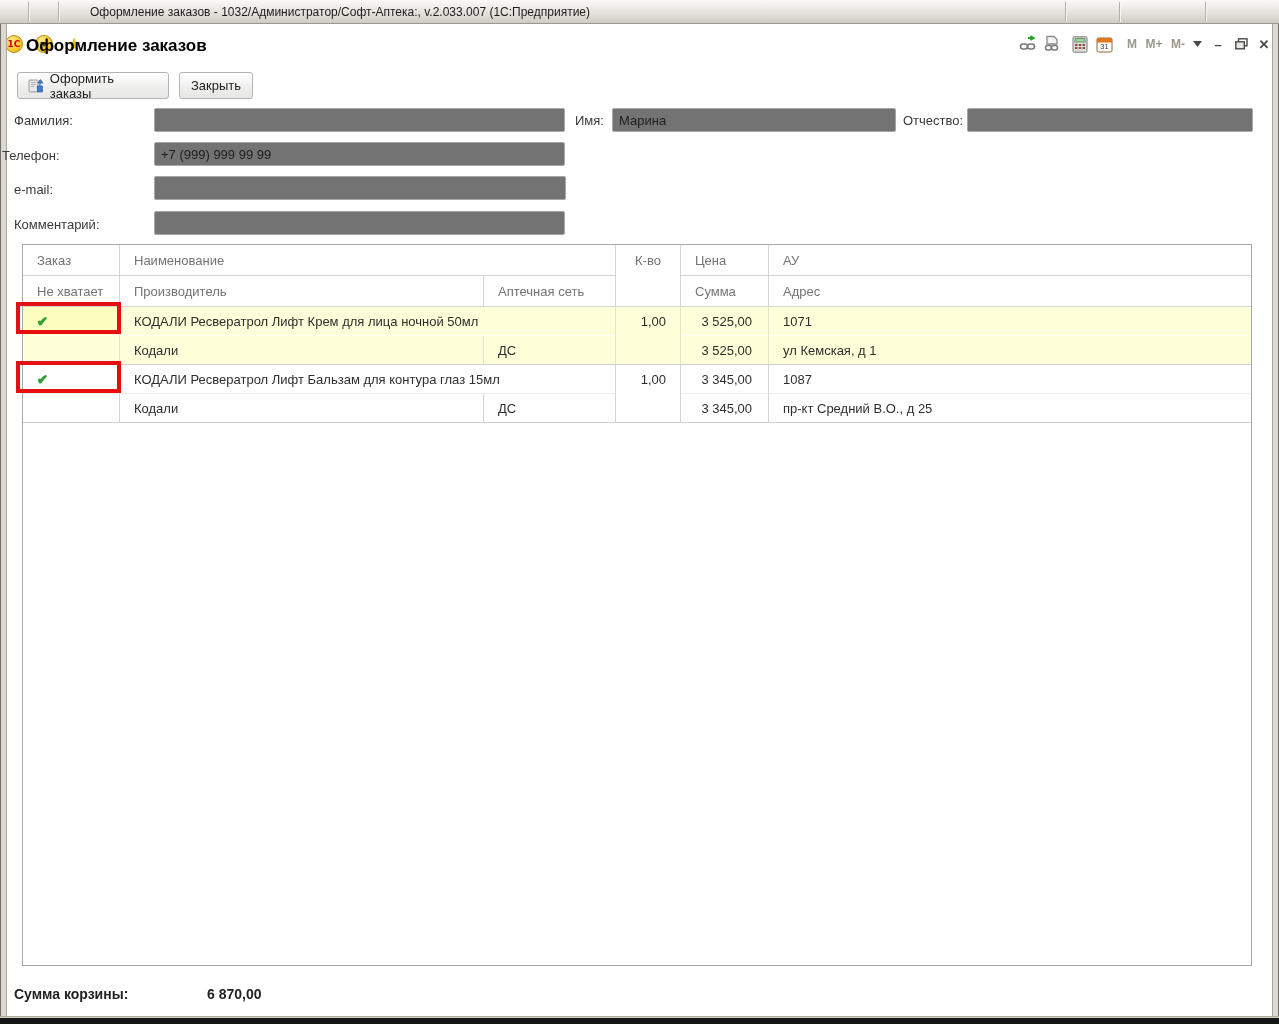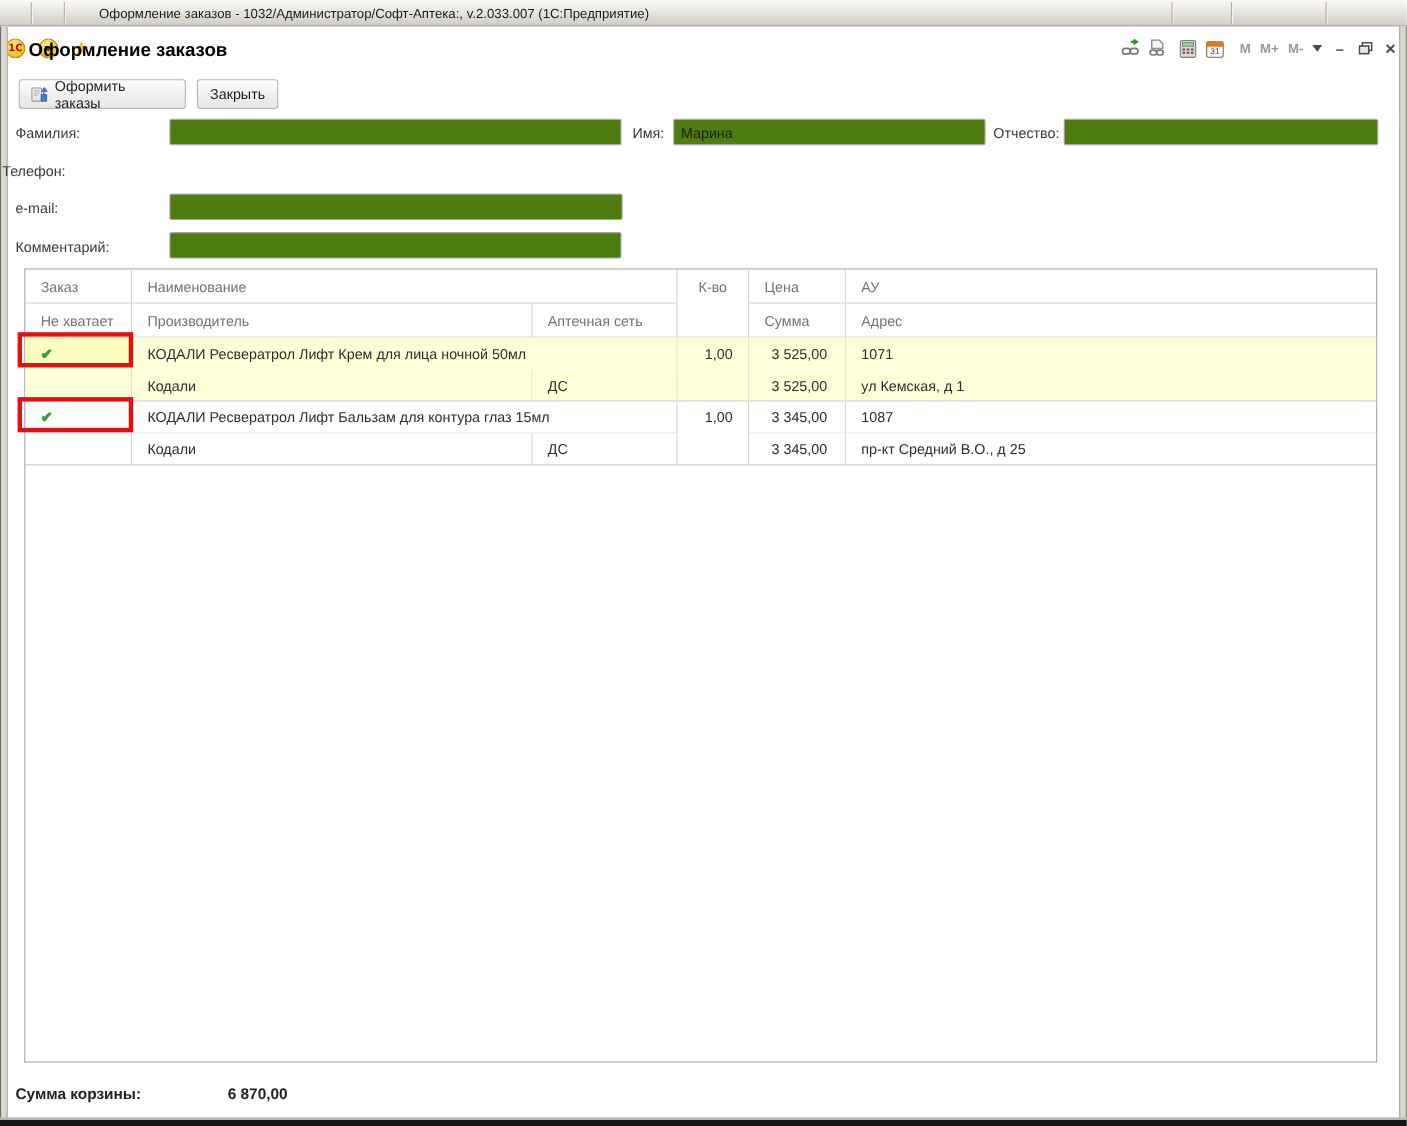--- a/index.html
+++ b/index.html
@@ -40,21 +40,21 @@
     background:linear-gradient(#ffffff, #efefed 55%, #e6e6e3);
     font-size:13px; color:#1e1e1e; display:flex; align-items:center; justify-content:center; gap:6px;
     padding:0 10px; cursor:default;
   }
 
   
   .flabel { position:absolute; font-size:13px; color:#3a3a3a; white-space:nowrap; }
   .finput {
     position:absolute; height:24px; border:1px solid #a6a6a6; border-radius:2px;
     font-size:13px; color:#1e1e1e; padding:0 6px; font-family:"Liberation Sans", sans-serif;
-    background:#4d7c0f; outline:none;
+    background:#737373; outline:none;
   }
 
   
   .grid-table { position:absolute; left:22px; top:244px; width:1230px; height:722px;
     border:1px solid #a8a8a8; background:#fff; }
   .tgrid { display:grid; grid-template-columns:97px 364px 132px 65px 88px auto; }
   .thead { grid-template-rows:31px 31px; }
   .trow  { grid-template-rows:29px 29px; }
   .cell { border-right:1px solid #d4d4d4; border-bottom:1px solid #d4d4d4;
     display:flex; align-items:center; font-size:13px; color:#737373; padding:0 14px;
@@ -192,20 +192,21 @@
   </div>
 
   <div class="flabel" style="left:14px;top:113px;">Фамилия:</div>
   <input class="finput" style="left: 154px; top: 108px; width: 411px;" value="">
   <div class="flabel" style="left:575px;top:113px;">Имя:</div>
   <input class="finput" style="left: 612px; top: 108px; width: 284px;" value="Марина">
   <div class="flabel" style="left:903px;top:113px;">Отчество:</div>
   <input class="finput" style="left: 967px; top: 108px; width: 286px;" value="">
 
   <div class="flabel" style="left:2px;top:148px;">Телефон:</div>
+  <input class="finput" style="left: 154px; top: 142px; width: 411px;" value="+7 (999) 999 99 99">
 
   <div class="flabel" style="left:14px;top:182px;">e-mail:</div>
   <input class="finput" style="left: 154px; top: 176px; width: 412px;" value="">
 
   <div class="flabel" style="left:14px;top:217px;">Комментарий:</div>
   <input class="finput" style="left: 154px; top: 211px; width: 411px;" value="">
 
   <div class="grid-table">
 
     <div class="tgrid thead">

